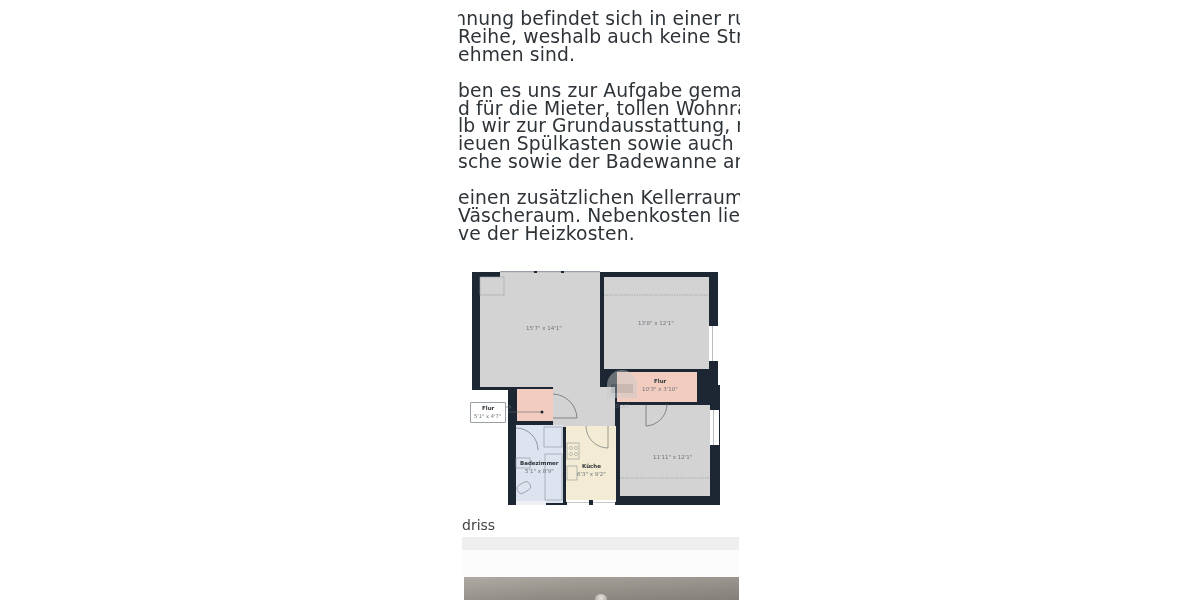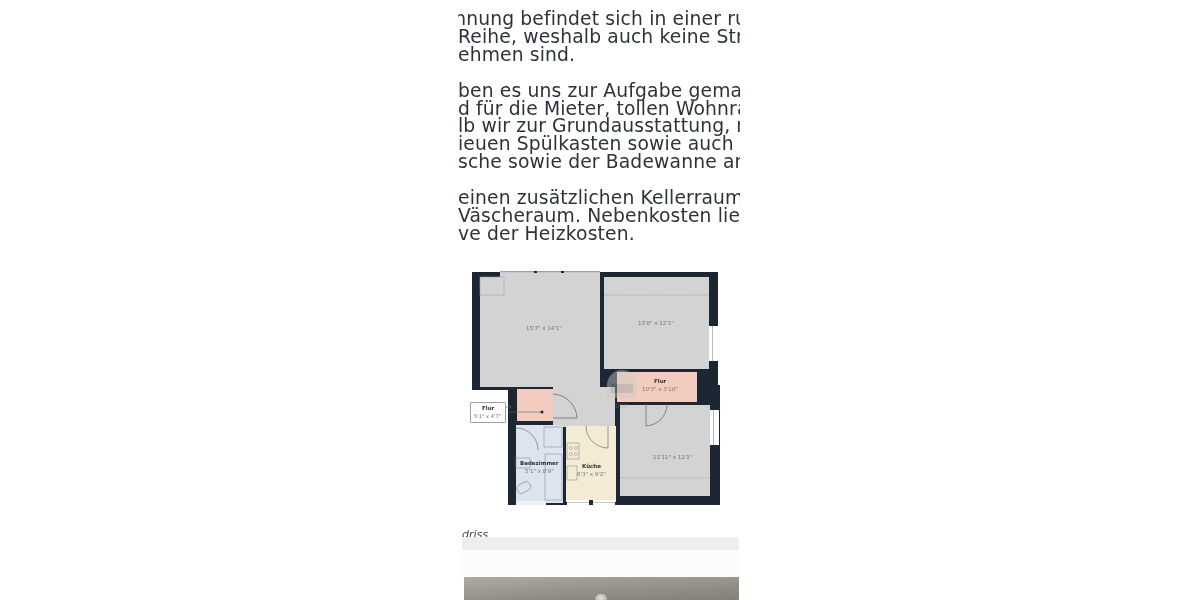--- a/index.html
+++ b/index.html
@@ -21,21 +21,21 @@
   }
   .desc p { margin: 0 0 17.9px 0; white-space: nowrap; }
   .desc .line { display: block; white-space: nowrap; }
   .desc .l1 { margin-left: -4px; }
 
   .floorplan {
     position: absolute; left: 458px; top: 265px; width: 270px; height: 245px;
   }
   .fp-svg { position: absolute; left: 0; top: 0; }
   .caption {
-    position: absolute; left: 462px; top: 528px; font-size: 11px; color: #444; font-style: italic;
+    position: absolute; left: 462px; top: 517px; font-size: 14px; color: #444;
   }
   .gallery-bar {
     position: absolute; left: 462px; top: 537px; width: 277px; height: 13px;
     background: #eeeeee;
   }
   .gallery-gap {
     position: absolute; left: 462px; top: 550px; width: 277px; height: 27px;
     background: #fcfcfc;
   }
   .photo {

